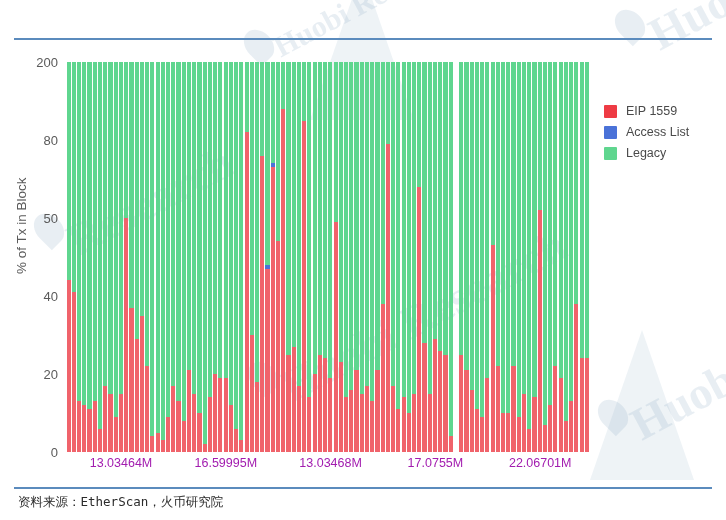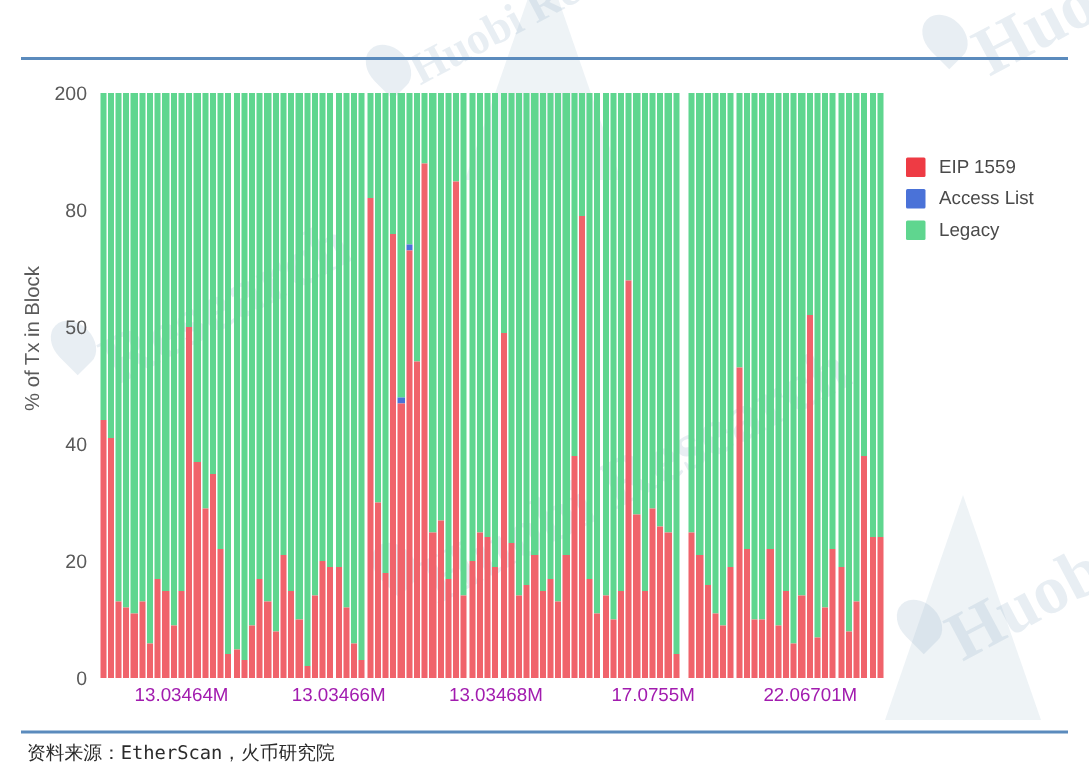--- a/index.html
+++ b/index.html
@@ -160,21 +160,21 @@
   <div id="yticks">
       <div class="ytick-inner" style="left: 12px; top: 408px;">0</div>
       <div class="ytick-inner" style="left: 12px; top: 330px;">20</div>
       <div class="ytick-inner" style="left: 12px; top: 252px;">40</div>
       <div class="ytick-inner" style="left: 12px; top: 174px;">50</div>
       <div class="ytick-inner" style="left: 12px; top: 96px;">80</div>
       <div class="ytick-inner" style="left: 12px; top: 18px;">200</div>
     </div>
   <div id="xticks">
       <div class="xtick" style="left: 121.02px;">13.03464M</div>
-      <div class="xtick" style="left: 225.82px;">13.03466M</div>
+      <div class="xtick" style="left: 225.82px;">16.59995M</div>
       <div class="xtick" style="left: 330.62px;">13.03468M</div>
       <div class="xtick" style="left: 435.42px;">17.0755M</div>
       <div class="xtick" style="left: 540.22px;">22.06701M</div>
     </div>
 
   <div class="plot">
     <div class="bars" id="bars">
         <div class="bar" style="flex: 1 1 0px; padding-left: 0.55px; padding-right: 0.55px;">
           <div class="seg-legacy" style="height: 56%;"></div>
           <div class="seg-access" style="height: 0%;"></div>

